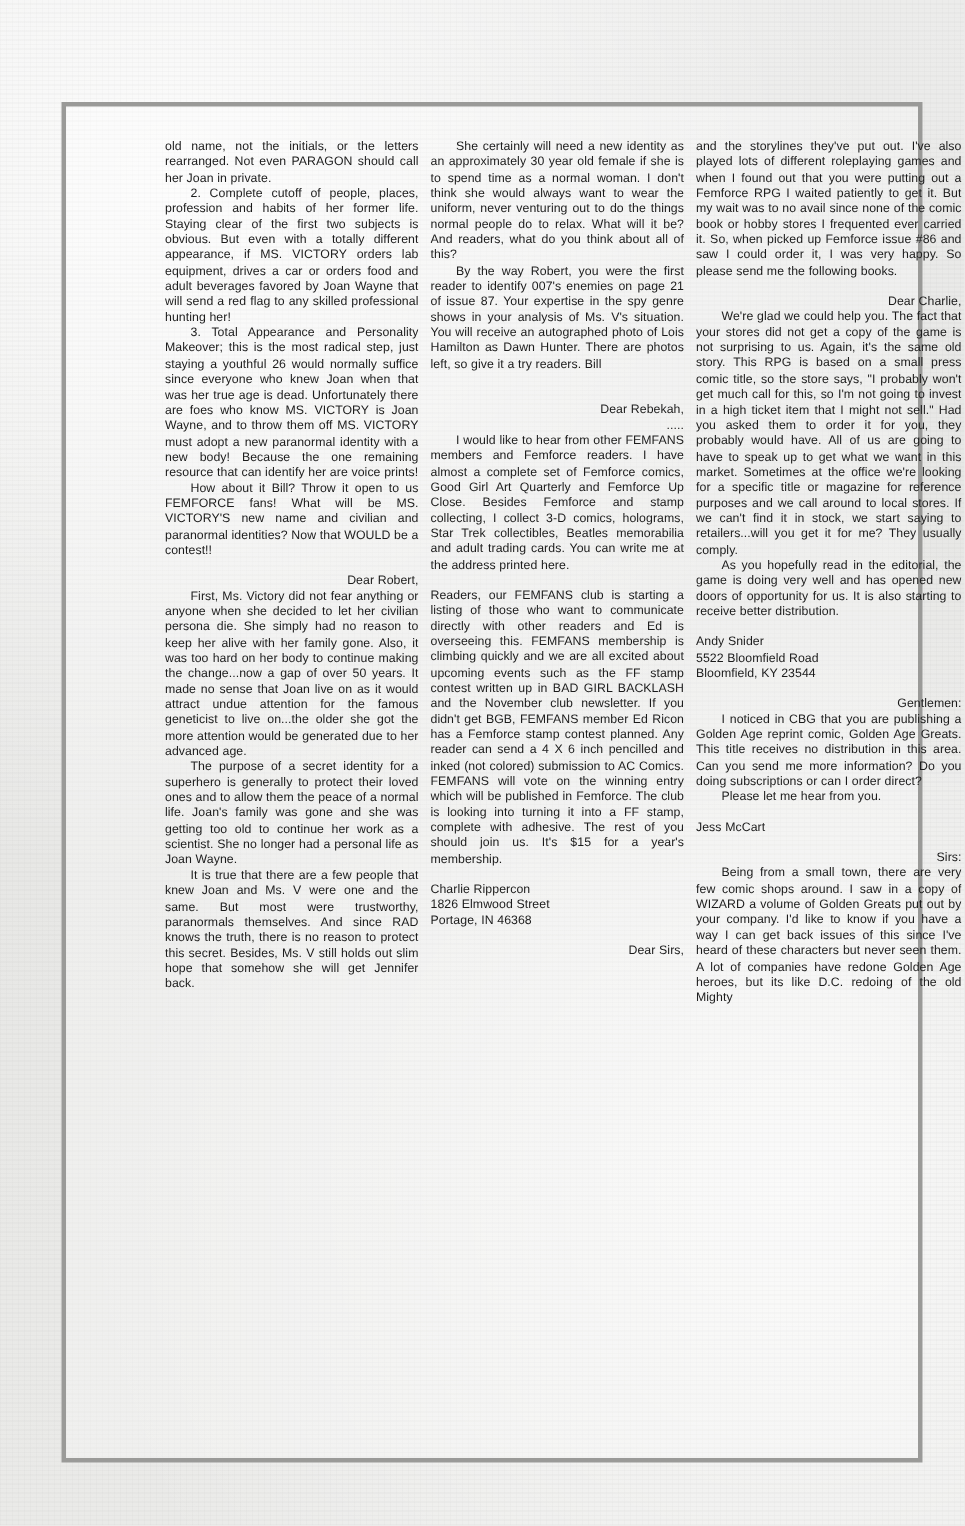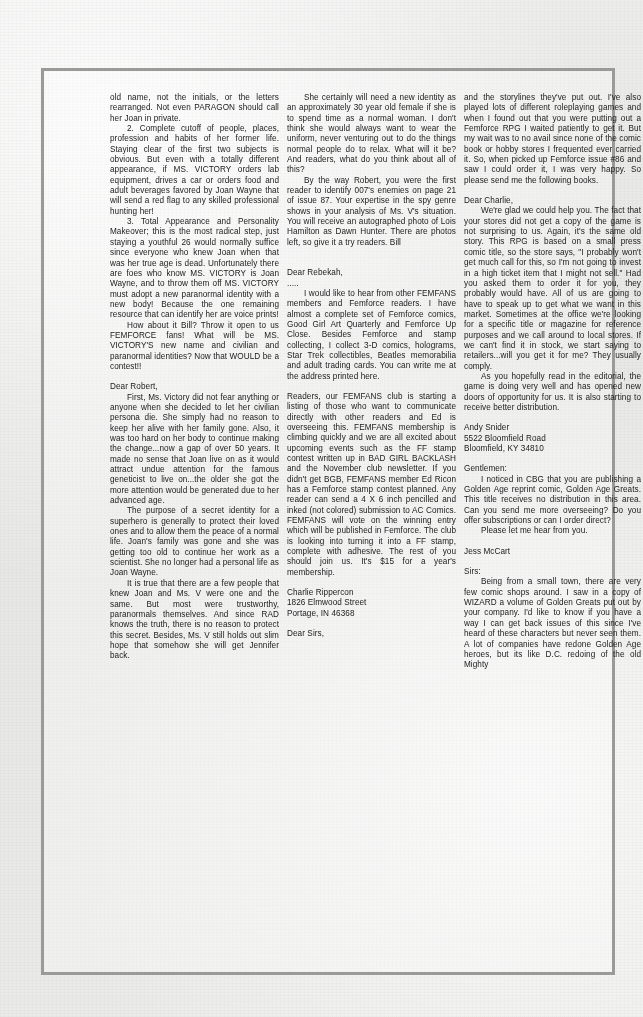--- a/index.html
+++ b/index.html
@@ -78,21 +78,21 @@
     -webkit-font-smoothing: none;
   }
   .blk.indent { text-indent: 17px; }
   .blk.italic { }
   .blk.addr {
     text-align: left;
     text-indent: 0;
     white-space: pre-line;
   }
   .blk.salutation {
-    text-align: left;
+    text-align: right;
     text-indent: 0;
   }
   .sp {
     height: 10px;
   }
 </style>
 </head>
 <body>
 
 <div id="scan-page">
@@ -132,24 +132,24 @@
     </div>
   <div class="column">
       <p class="blk">and the storylines they've put out.  I've also played lots of different roleplaying games and when I found out that you were putting out a Femforce RPG I waited patiently to get it.  But my wait was to no avail since none of the comic book or hobby stores I frequented ever carried it. So, when picked up Femforce issue #86 and saw I could order it, I was very happy. So please send me the following books.</p>
       <div class="sp"></div>
       <p class="blk italic salutation">Dear Charlie,</p>
       <p class="blk italic indent">We're glad we could help you.  The fact that your stores did not get a copy of the game is not surprising to us.  Again, it's the same old story.  This RPG is based on a small press comic title, so the store says, "I probably won't get much call for this, so I'm not going to invest in a high ticket item that I might not sell."  Had you asked them to order it for you, they probably would have.  All of us are going to have to speak up to get what we want in this market.  Sometimes at the office we're looking for a specific title or magazine for reference purposes and we call around to local stores.  If we can't find it in stock, we start saying to retailers...will you get it for me? They usually comply.</p>
       <p class="blk italic indent">As you hopefully read in the editorial, the game is doing very well and has opened new doors of opportunity for us.  It is also starting to receive better distribution.</p>
       <div class="sp"></div>
       <p class="blk addr">Andy Snider
 5522 Bloomfield Road
-Bloomfield, KY  34810</p>
+Bloomfield, KY  23544</p>
       <div class="sp"></div>
       <p class="blk salutation">Gentlemen:</p>
-      <p class="blk indent">I noticed in CBG that you are publishing a Golden Age reprint comic, Golden Age Greats.  This title receives no distribution in this area.  Can you send me more overseeing? Do you offer subscriptions or can I order direct?</p>
+      <p class="blk indent">I noticed in CBG that you are publishing a Golden Age reprint comic, Golden Age Greats.  This title receives no distribution in this area.  Can you send me more information? Do you doing subscriptions or can I order direct?</p>
       <p class="blk indent">Please let me hear from you.</p>
       <div class="sp"></div>
       <p class="blk addr">Jess McCart</p>
       <div class="sp"></div>
       <p class="blk salutation">Sirs:</p>
       <p class="blk indent">Being from a small town, there are very few comic shops around.  I saw in a copy of WIZARD a volume of Golden Greats put out by your company.  I'd like to know if you have a way I can get back issues of this since I've heard of these characters but never seen them.  A lot of companies have redone Golden Age heroes, but its like D.C. redoing of the old Mighty</p>
     </div>
 </div>
 
 </body></html>

